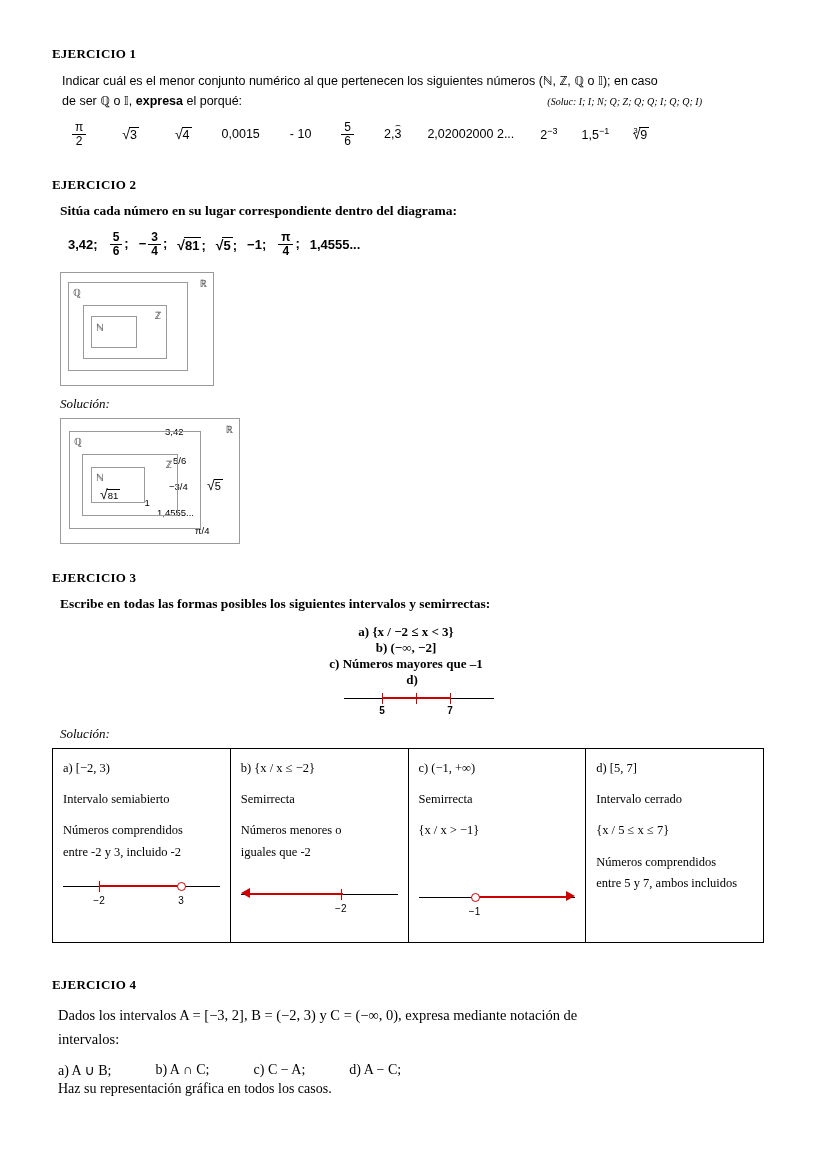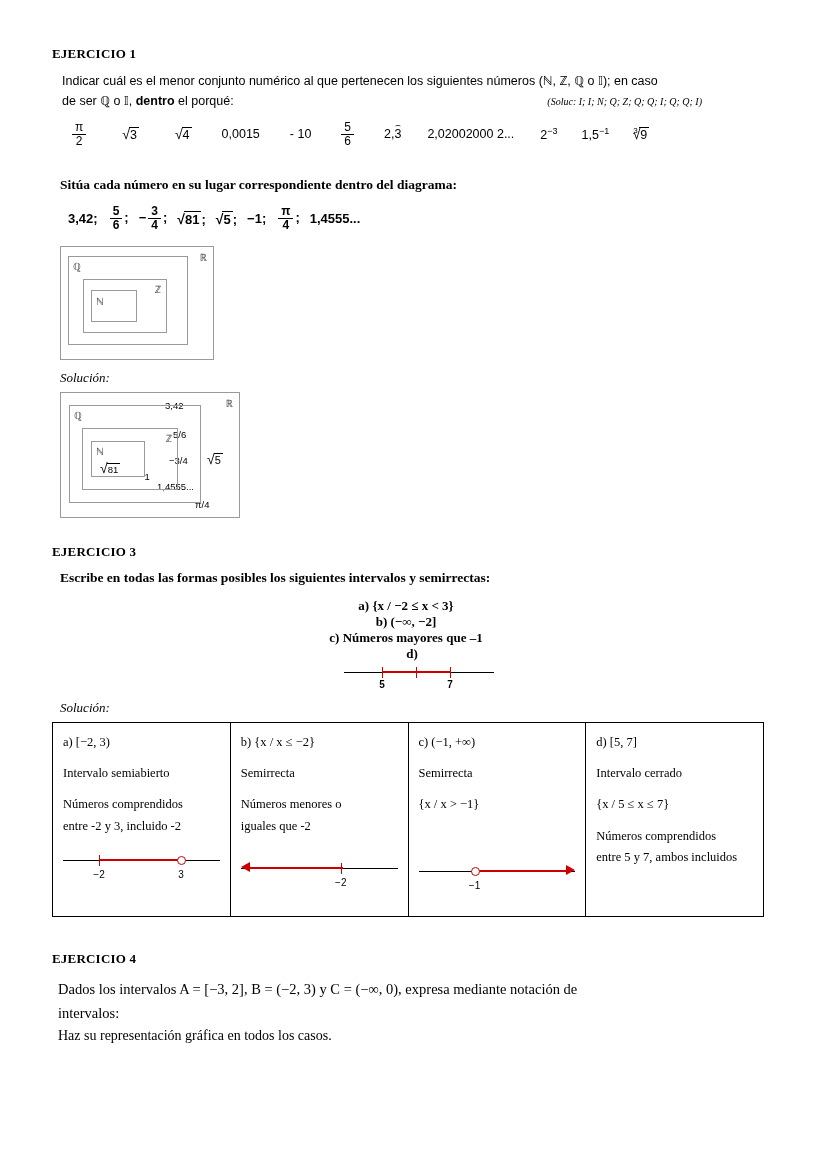--- a/index.html
+++ b/index.html
@@ -299,21 +299,21 @@
 </head>
 <body>
 
 <div class="page">
  <div class="content">
 
   <div>
     <div class="ex-title">EJERCICIO 1</div>
     <div class="para">Indicar cuál es el menor conjunto numérico al que pertenecen los siguientes números (ℕ, ℤ, ℚ o 𝕀); en caso</div>
     <div class="para">
-      <span>de ser ℚ o 𝕀, </span><b>dentro</b><span> el porqué:</span>
+      <span>de ser ℚ o 𝕀, </span><b>expresa</b><span> el porqué:</span>
     </div>
     <div class="soluc">(Soluc: I; I; N; Q; Z; Q; Q; I; Q; Q; I)</div>
 
     <div class="num-row">
       <span class="frac">
         <span class="num">π</span>
             <span class="den">2</span>
       </span>
       <span class="nr-gap-a"></span>
       <span class="sqrt"><span class="rad">√</span><span class="body">3</span></span>
@@ -335,20 +335,21 @@
       <span class="nr-gap-h"></span>
       <span>2<sup class="exp">−3</sup></span>
       <span class="nr-gap-i"></span>
       <span>1,5<sup class="exp">−1</sup></span>
       <span class="nr-gap-i"></span>
       <span class="sqrt"><span class="idx">3</span><span class="rad">√</span><span class="body">9</span></span>
     </div>
   </div>
 
   <div style="margin-top:30px;">
+    <div class="ex-title">EJERCICIO 2</div>
     <div class="subhead">Sitúa cada número en su lugar correspondiente dentro del diagrama:</div>
 
     <div class="numlist">
       <span>3,42;</span>
       <span><span class="frac"><span class="num">5</span><span class="den">6</span></span>;</span>
       <span>−<span class="frac"><span class="num">3</span><span class="den">4</span></span>;</span>
       <span><span class="sqrt"><span class="rad">√</span><span class="body">81</span></span>;</span>
       <span><span class="sqrt"><span class="rad">√</span><span class="body">5</span></span>;</span>
       <span>−1;</span>
       <span><span class="frac"><span class="num">π</span><span class="den">4</span></span>;</span>
@@ -497,17 +498,23 @@
         </td>
       </tr>
     </tbody>
         </table>
   </div>
 
   <div style="margin-top:34px;">
     <div class="ex-title">EJERCICIO 4</div>
     <div class="e4-para">Dados los intervalos A = [−3, 2], B = (−2, 3) y C = (−∞, 0), expresa mediante notación de</div>
     <div class="e4-para">intervalos:</div>
+    <div class="e4-items">
+      <span class="it">a) A ∪ B;</span>
+      <span class="it">b) A ∩ C;</span>
+      <span class="it">c) C − A;</span>
+      <span class="it">d) A − C;</span>
+    </div>
     <div class="e4-last">Haz su representación gráfica en todos los casos.</div>
   </div>
 
  </div>
 </div>
 
 </body></html>

